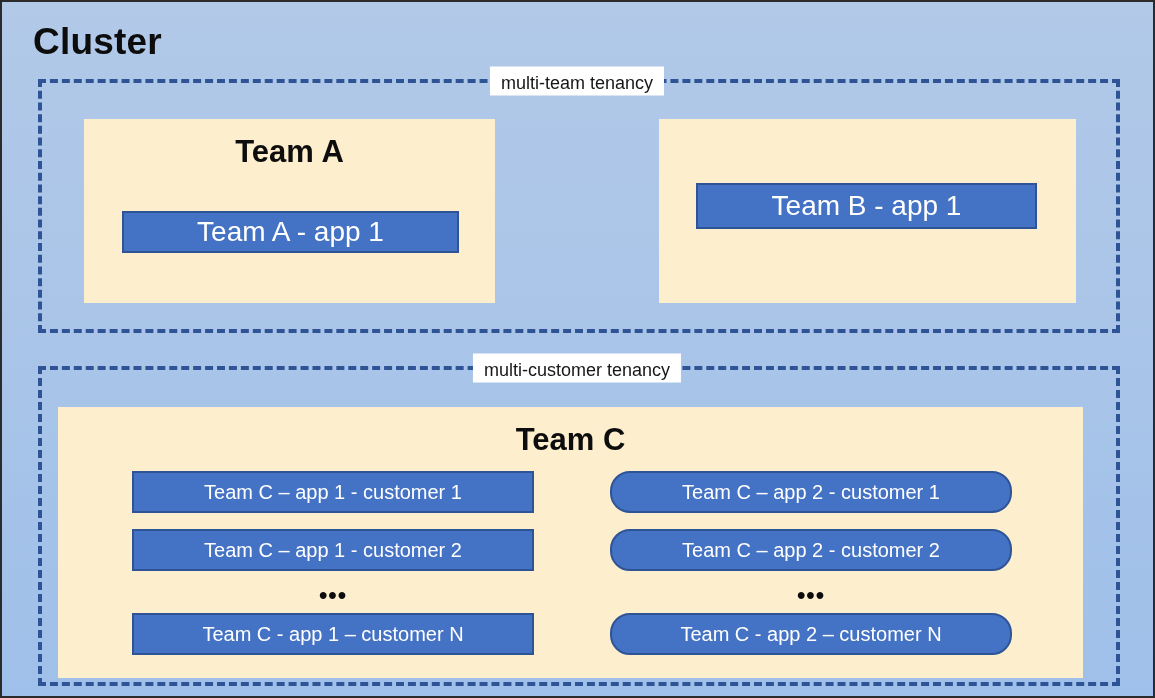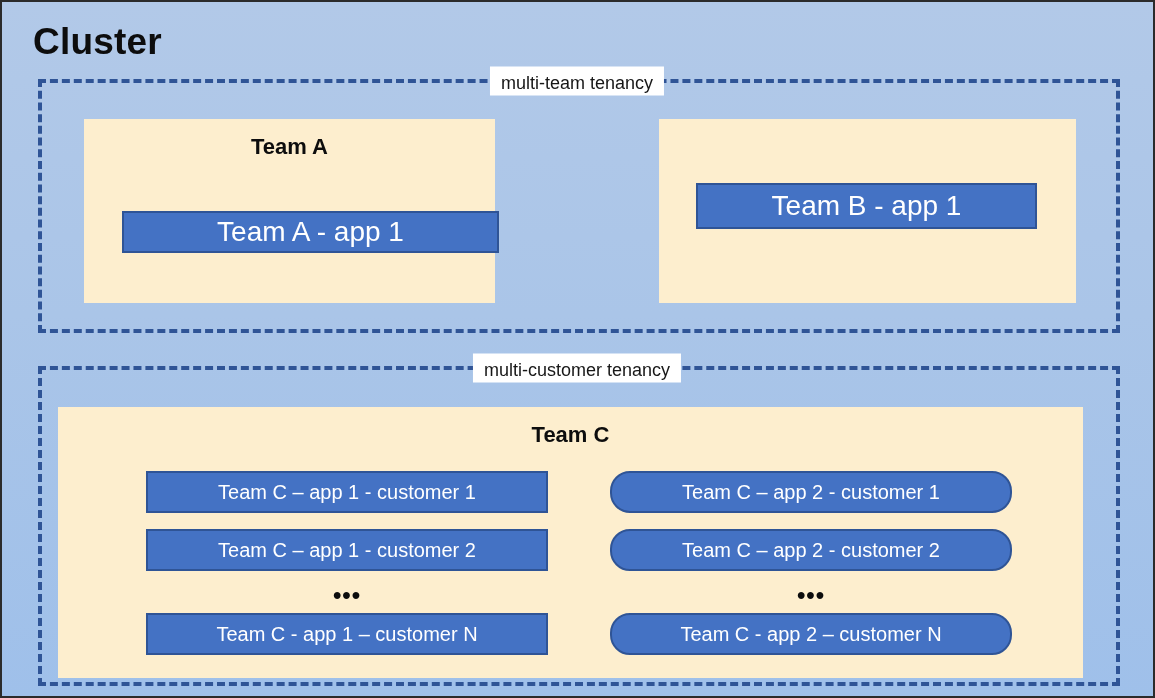--- a/index.html
+++ b/index.html
@@ -95,21 +95,21 @@
     top: 405px;
     width: 1025px;
     height: 271px;
   }
 
   .team-title {
     position: absolute;
     left: 0;
     right: 0;
     text-align: center;
-    font-size: 22px;
+    font-size: 31px;
     font-weight: bold;
     color: #0d0d0d;
     white-space: nowrap;
   }
   #team-a-box .team-title,
   #team-b-box .team-title { top: 15px; }
   #team-c-box .team-title { top: 15px; }
 
   
   .app-box {
@@ -124,21 +124,21 @@
     font-size: 28px;
     line-height: 1;
     white-space: nowrap;
     overflow: hidden;
   }
 
   
   #app-team-a-1 {
     left: 38px;
     top: 92px;
-    width: 377px;
+    width: 337px;
     height: 42px;
   }
 
   
   #app-team-b-1 {
     left: 37px;
     top: 64px;
     width: 341px;
     height: 46px;
   }
@@ -148,21 +148,21 @@
     width: 341px;
     height: 46px;
   }
 
   
   .app-c {
     width: 402px;
     height: 42px;
     font-size: 20px;
   }
-  .col-left  { left: 88px; }
+  .col-left  { left: 74px; }
   .col-right { left: 552px; border-radius: 20px; }
 
   .row-1 { top: 64px; }
   .row-2 { top: 122px; }
   .row-n { top: 206px; }
 
   .ellipsis {
     position: absolute;
     width: 402px;
     top: 176px;

